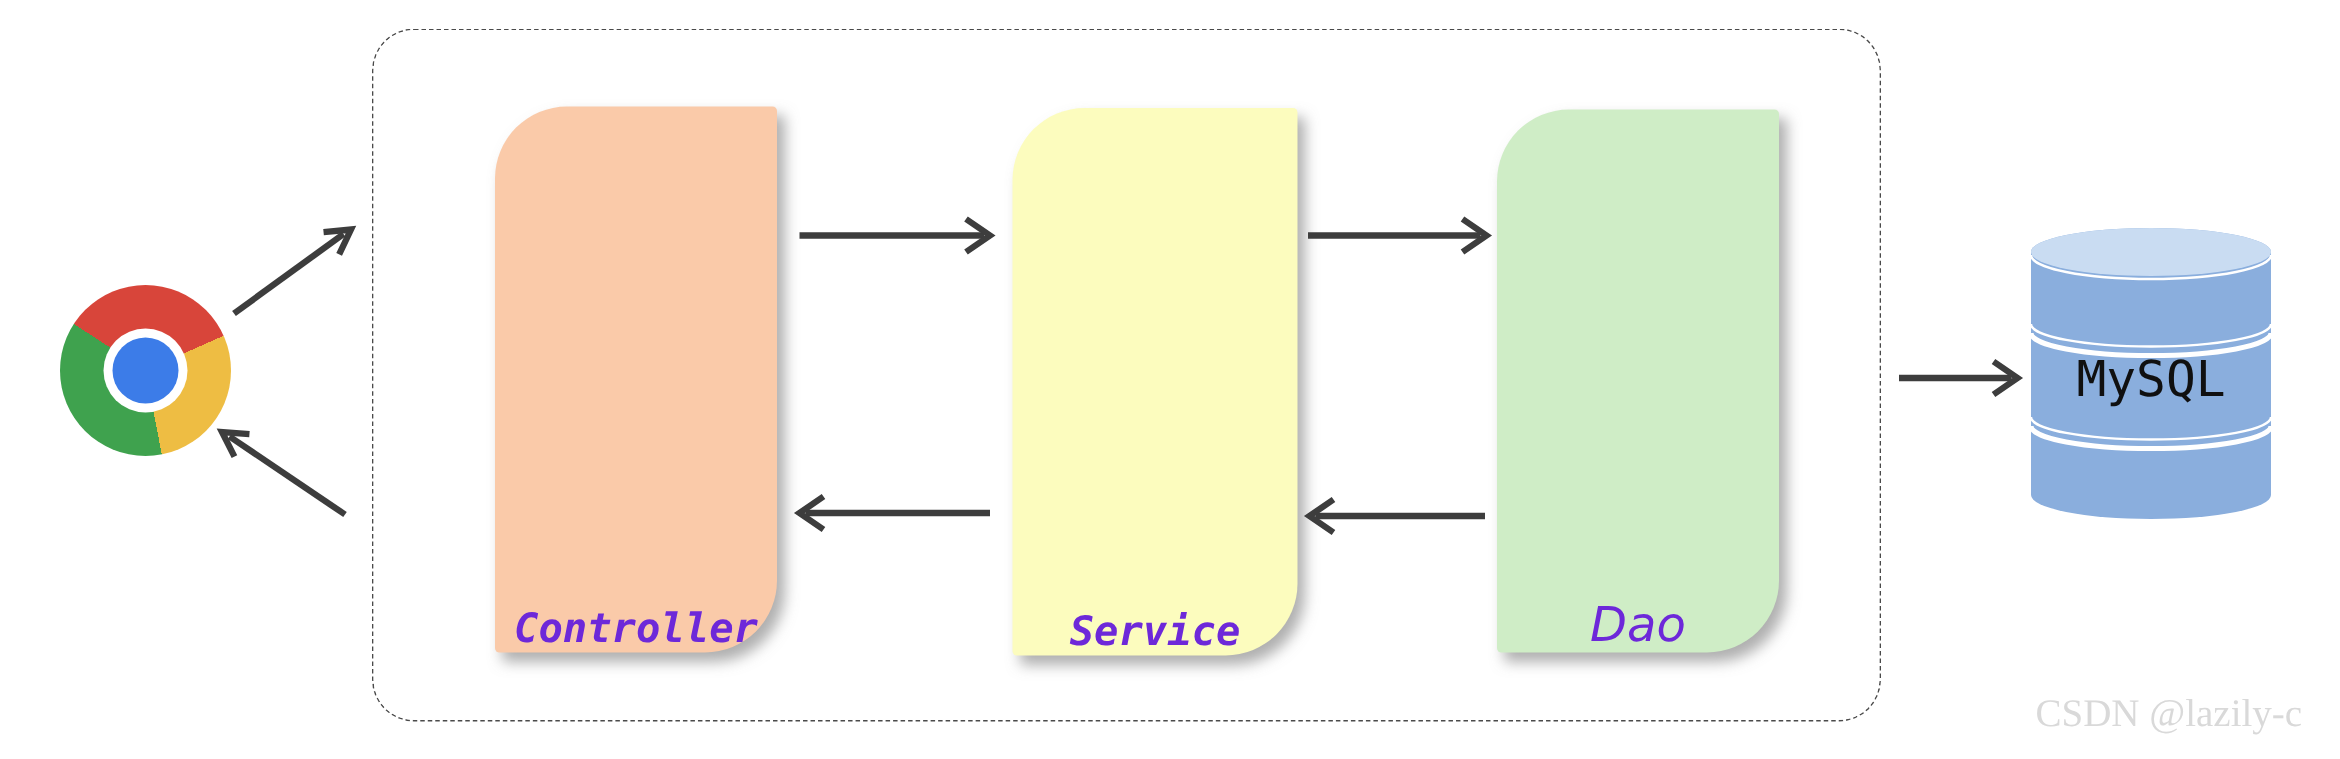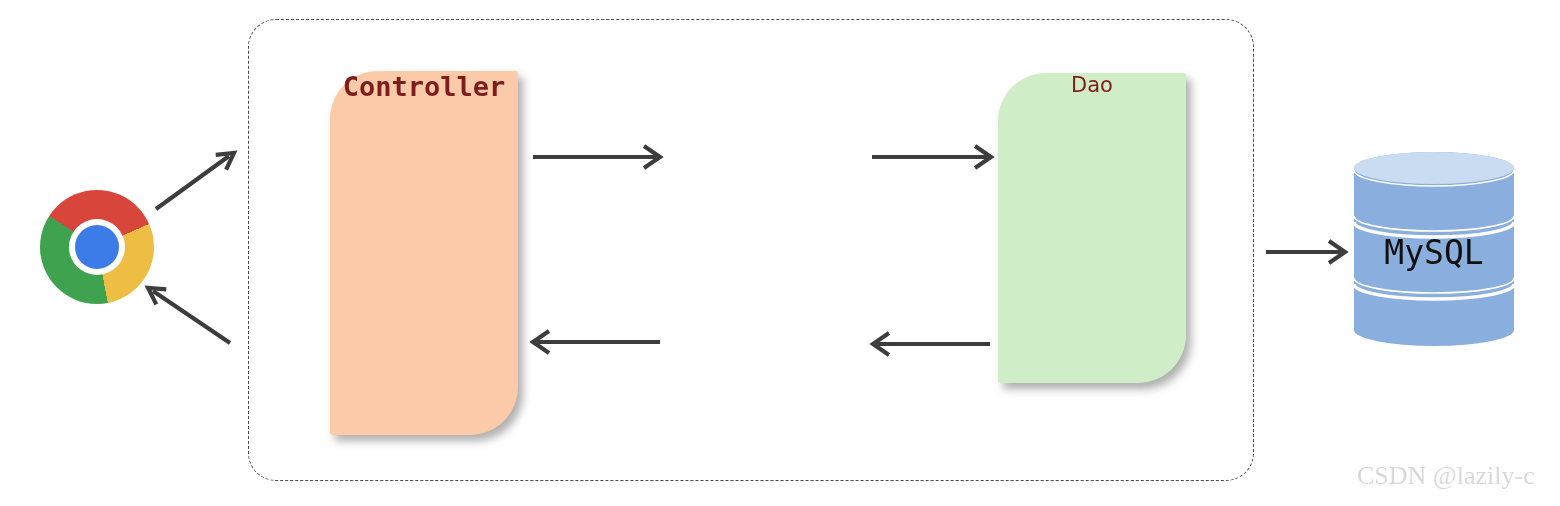--- a/index.html
+++ b/index.html
@@ -14,30 +14,30 @@
   
   .boundary{
     position:absolute;left:248px;top:19px;width:1006px;height:462px;
     border:1.6px dashed #4a4a4a;border-radius:28px;
     box-sizing:border-box;background:transparent;
   }
 
   
   .node{
     position:absolute;
-    display:flex;align-items:flex-start;justify-content:center;
+    display:flex;align-items:flex-end;justify-content:center;
     border-radius:48px 3px 48px 3px;
     box-shadow:5px 6px 9px rgba(110,110,110,.55);
     font-family:"DejaVu Sans Mono","Liberation Mono",monospace;
-    font-weight:600;font-size:27px;color:#7f1d1d;
+    font-weight:600;font-size:27px;color:#6d28d9;font-style:italic;
   }
   .node-controller{left:330px;top:71px;width:188px;height:364px;}
   .node-service{left:675px;top:72px;width:190px;height:365px;}
-  .node-dao{left:998px;top:73px;width:188px;height:310px;
-    font-family:"DejaVu Sans","Liberation Sans",sans-serif;font-weight:400;font-size:21px;}
+  .node-dao{left:998px;top:73px;width:188px;height:362px;
+    font-family:"DejaVu Sans","Liberation Sans",sans-serif;font-weight:400;font-size:32px;}
 
   
   .chrome{
     position:absolute;left:40px;top:190px;width:114px;height:114px;border-radius:50%;
     background:conic-gradient(from 0deg,
       #d8453a 0deg 66deg,
       #eebd43 66deg 169deg,
       #3fa24e 169deg 303deg,
       #d8453a 303deg 360deg);
   }
@@ -76,20 +76,23 @@
   <div class="chrome">
     <div class="chrome-white">
       <div class="chrome-blue" style="background: rgb(60, 124, 232);"></div>
     </div>
   </div>
 
   <div class="node node-controller" style="background: rgb(250, 202, 169);">
     <span>Controller</span>
   </div>
 
+  <div class="node node-service" style="background: rgb(252, 252, 190);">
+    <span>Service</span>
+  </div>
 
   <div class="node node-dao" style="background: rgb(207, 237, 198);">
     <span>Dao</span>
   </div>
 
   <svg class="cylinder" width="166" height="200" viewBox="0 0 166 200">
     <path d="M3,18 L3,180 A80,16 0 0 0 163,180 L163,18 A80,16 0 0 0 3,18 Z" fill="#8AAEDD"></path>
     <ellipse cx="83" cy="18" rx="80" ry="16" fill="#C9DCF2"></ellipse>
     <path d="M3,20 A80,16 0 0 0 163,20" stroke="#ffffff" stroke-width="1.6" fill="none"></path>
     <path d="M3,66 A80,15 0 0 0 163,66" stroke="#ffffff" stroke-width="1.6" fill="none"></path>

